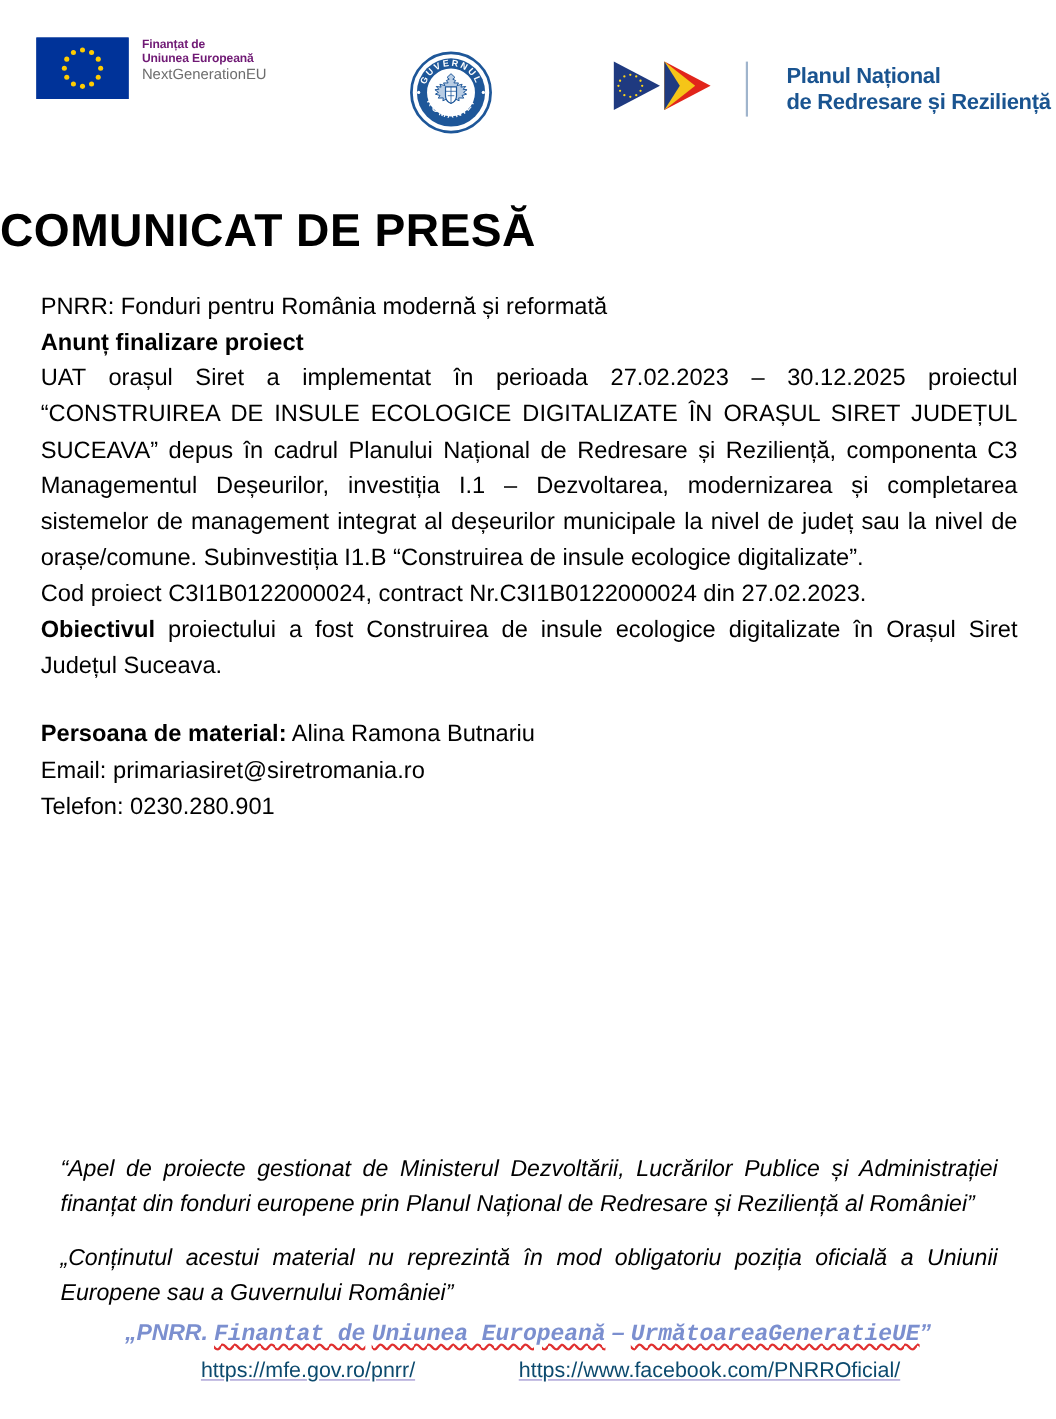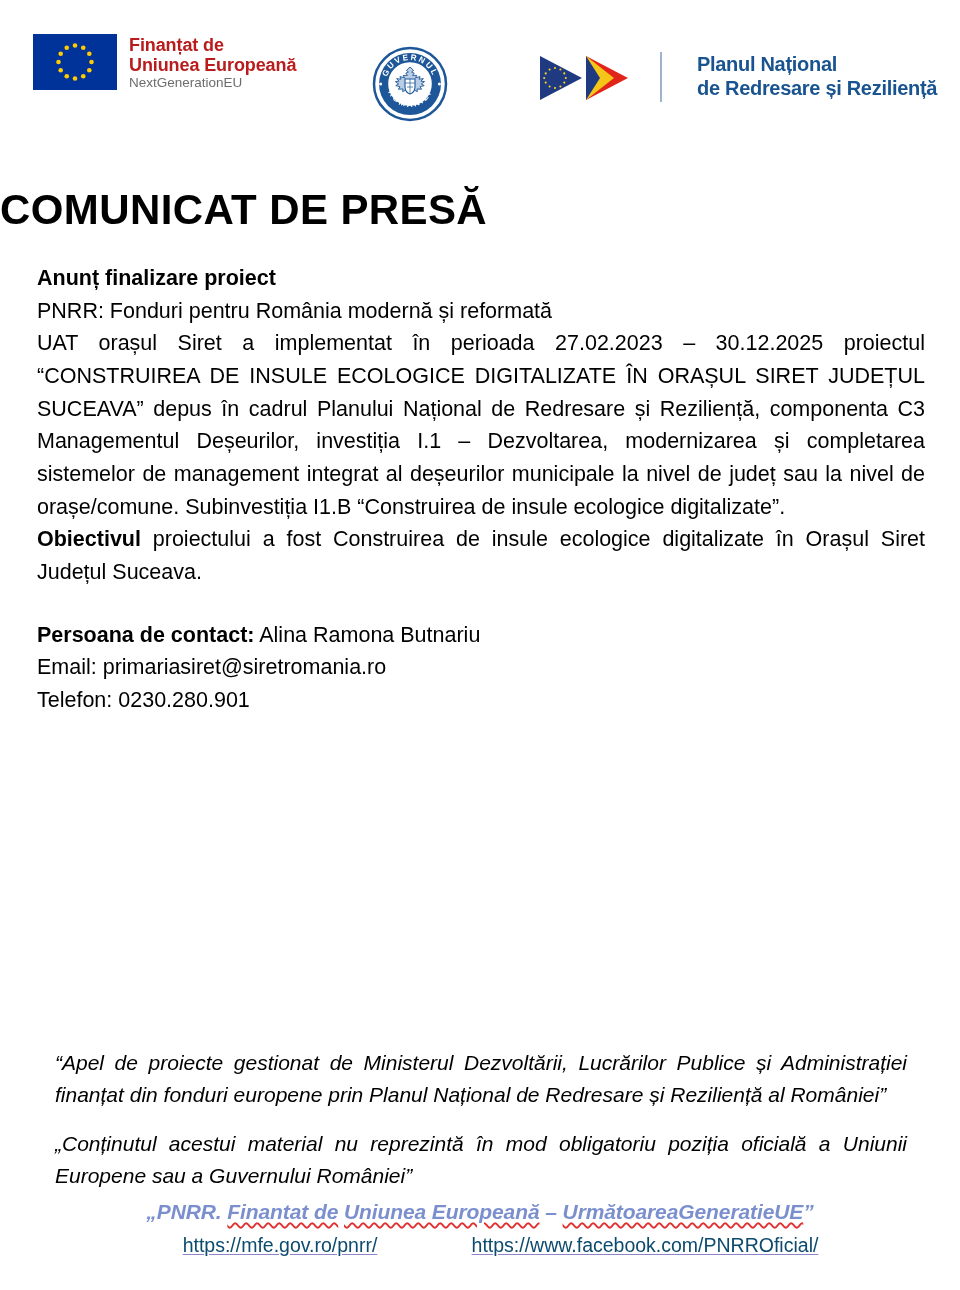--- a/index.html
+++ b/index.html
@@ -41,22 +41,22 @@
     flex: 0 0 auto;
   }
   .eu-flag svg { display: block; }
   .eu-text {
     margin-left: 12px;
     line-height: 1.12;
     padding-top: 1px;
   }
   .eu-text .l1, .eu-text .l2 {
     font-weight: bold;
-    font-size: 18px;
-    color: #b91c1c;
+    font-size: 11px;
+    color: #701a75;
     letter-spacing: -0.1px;
     white-space: nowrap;
   }
   .eu-text .l3 {
     font-size: 13.5px;
     color: #6d6d6d;
     margin-top: 0;
     white-space: nowrap;
   }
 
@@ -66,24 +66,24 @@
     left: 372px;
     top: 22px;
     width: 76px;
     height: 76px;
   }
   .gov-seal svg { display: block; }
 
   
   .pnrr-logo {
     position: absolute;
-    left: 538px;
+    left: 556px;
     top: 28px;
     display: flex;
-    align-items: flex-start;
+    align-items: center;
     gap: 26px;
   }
   .pnrr-mark { flex: 0 0 auto; }
   .pnrr-divider {
     width: 2px;
     height: 50px;
     background: #9fb4cc;
     margin: 0 9px 0 4px;
     flex: 0 0 auto;
   }
@@ -154,20 +154,21 @@
     font-weight: bold;
     font-style: italic;
     letter-spacing: -0.1px;
   }
   .sp-err {
     text-decoration: underline;
     text-decoration-style: wavy;
     text-decoration-color: #e03030;
     text-decoration-thickness: 1.5px;
     text-underline-offset: 3px;
+    font-family: Liberation Mono, monospace;
   }
   .footer-line2 {
     margin-top: 10px;
     display: flex;
     justify-content: center;
     font-size: 19.5px;
   }
   .footer-line2 a {
     color: #0c4a6e;
     text-decoration: underline;
@@ -274,33 +275,34 @@
       <div>Planul Național</div>
       <div>de Redresare și Reziliență</div>
     </div>
   </div>
 </div>
 
 <h1 class="doc-title">COMUNICAT DE PRESĂ</h1>
 
 <div class="content">
 
+  <p class="p-left">PNRR: Fonduri pentru România modernă și reformată</p>
+
   <p class="p-left bold">Anunț finalizare proiect</p>
 
-  <p class="p-left">PNRR: Fonduri pentru România modernă și reformată</p>
-
   <p class="p-just">UAT orașul Siret a implementat în perioada 27.02.2023 – 30.12.2025 proiectul “CONSTRUIREA DE INSULE ECOLOGICE DIGITALIZATE ÎN ORAȘUL SIRET JUDEȚUL SUCEAVA” depus în cadrul Planului Național de Redresare și Reziliență, componenta C3 Managementul Deșeurilor, investiția I.1 – Dezvoltarea, modernizarea și completarea sistemelor de management integrat al deșeurilor municipale la nivel de județ sau la nivel de orașe/comune. Subinvestiția I1.B “Construirea de insule ecologice digitalizate”.</p>
 
+  <p class="p-just">Cod proiect C3I1B0122000024, contract Nr.C3I1B0122000024 din 27.02.2023.</p>
 
 
   <p class="p-just"><span class="bold">Obiectivul</span><span> proiectului a fost Construirea de insule ecologice digitalizate în Orașul Siret Județul Suceava.</span></p>
 
   <div class="spacer-contact"></div>
 
-  <p class="p-left"><span class="bold">Persoana de contact:</span><span> Alina Ramona Butnariu</span></p>
+  <p class="p-left"><span class="bold">Persoana de material:</span><span> Alina Ramona Butnariu</span></p>
 
   <p class="p-left">Email: primariasiret@siretromania.ro</p>
 
   <p class="p-left">Telefon: 0230.280.901</p>
 </div>
 
 <div class="disclaimers">
   <p class="disc-just">“Apel de proiecte gestionat de Ministerul Dezvoltării, Lucrărilor Publice și Administrației finanțat din fonduri europene prin Planul Național de Redresare și Reziliență al României”</p>
   <p class="disc-just">„Conținutul acestui material nu reprezintă în mod obligatoriu poziția oficială a Uniunii Europene sau a Guvernului României”</p>
 </div>

